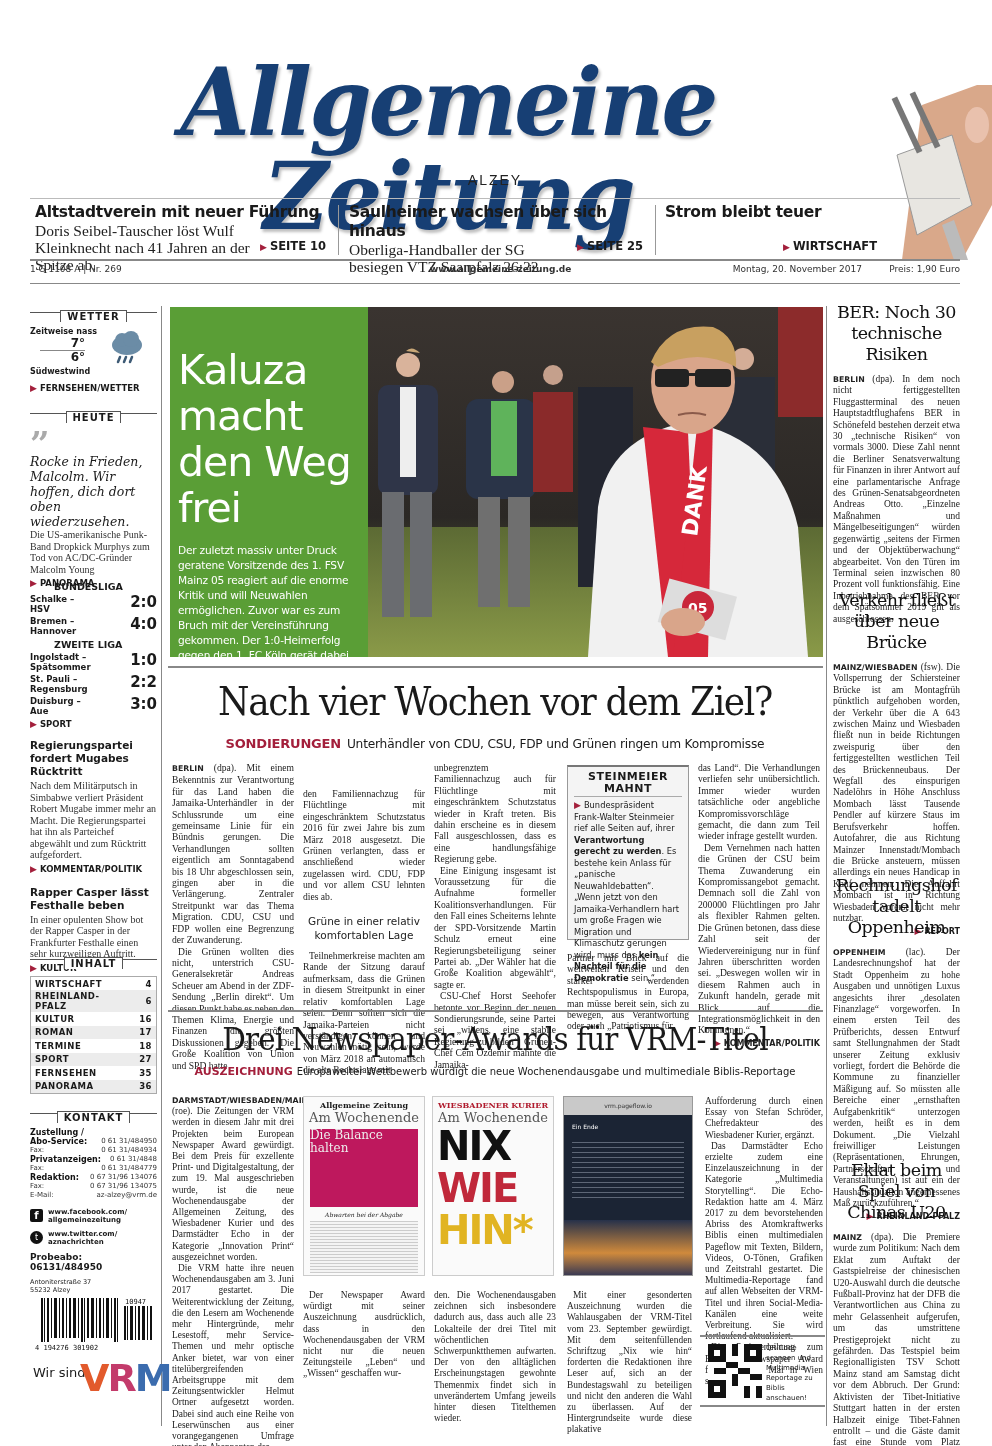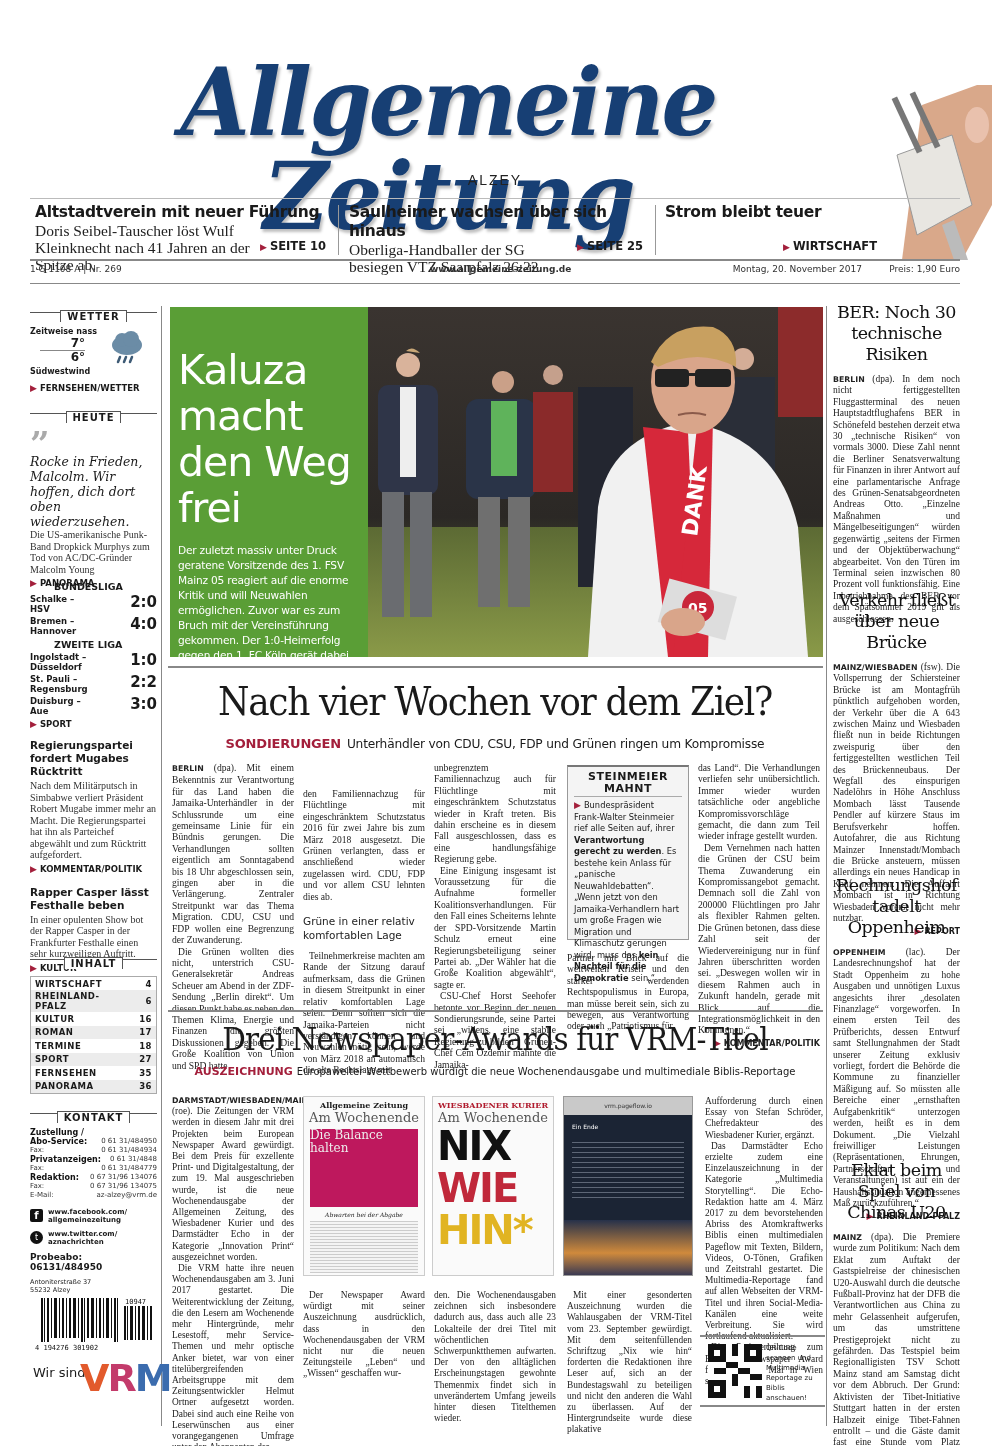--- a/index.html
+++ b/index.html
@@ -57,21 +57,21 @@
 
   
   .main-headline { left: 165px; top: 678px; width: 660px; text-align: center; font-family: "DejaVu Serif", serif; font-size: 40px; letter-spacing: -1.5px; transform: scaleX(0.9); transform-origin: center; }
   .kicker { left: 165px; top: 736px; width: 660px; text-align: center; font-family: "DejaVu Sans", sans-serif; font-size: 12.2px; letter-spacing: -0.2px; }
   .kicker .tag { color: #a31f3b; font-weight: bold; margin-right: 6px; font-size: 13px; }
 
   .col { position: absolute; font-family: "Liberation Serif", serif; font-size: 9.6px; line-height: 11.4px; text-align: justify; color: #222; hyphens: auto; }
   .col .dateline { font-family: "DejaVu Sans", sans-serif; font-weight: bold; font-size: 7.8px; }
   .col p { text-indent: 6px; }
   .col p.first { text-indent: 0; }
-  .subhead { font-family: "DejaVu Sans", sans-serif; font-size: 10.5px; line-height: 14px; margin: 12px 0 8px; text-align: left; }
+  .subhead { font-family: "DejaVu Sans", sans-serif; font-size: 10.5px; line-height: 14px; margin: 12px 0 8px; text-align: center; }
   .colref { font-family: "DejaVu Sans", sans-serif; font-weight: bold; font-size: 8px; text-align: right; margin-top: 2px; }
 
   .steinmeier { left: 567px; top: 765px; width: 122px; height: 175px; border: 1px solid #999; border-top: 2px solid #777; background: #f4f4f4; padding: 4px 6px; font-family: "DejaVu Sans", sans-serif; font-size: 8.3px; line-height: 11.5px; }
   .steinmeier .box-head { font-weight: bold; font-size: 11px; letter-spacing: 0.5px; text-align: center; margin-bottom: 3px; border-bottom: 1px solid #aaa; padding-bottom: 2px; }
 
   
   .rhead { font-family: "DejaVu Serif", serif; font-size: 17.5px; line-height: 21px; text-align: center; letter-spacing: -0.5px; color: #111; }
   .rcol { left: 833px; width: 127px; }
   .right-rule { position: absolute; left: 826px; top: 306px; width: 1px; height: 1120px; background: #888; }
 
@@ -166,21 +166,21 @@
       <span class="score">2:0</span>
     </div>
   <div class="match">
       <div>Bremen –</div>
       <div>Hannover</div>
       <span class="score">4:0</span>
     </div>
   <div class="league">ZWEITE LIGA</div>
   <div class="match">
       <div>Ingolstadt –</div>
-      <div>Düsseldorf</div>
+      <div>Spätsommer</div>
       <span class="score">1:0</span>
     </div>
   <div class="match">
       <div>St. Pauli –</div>
       <div>Regensburg</div>
       <span class="score">2:2</span>
     </div>
   <div class="match">
       <div>Duisburg –</div>
       <div>Aue</div>

